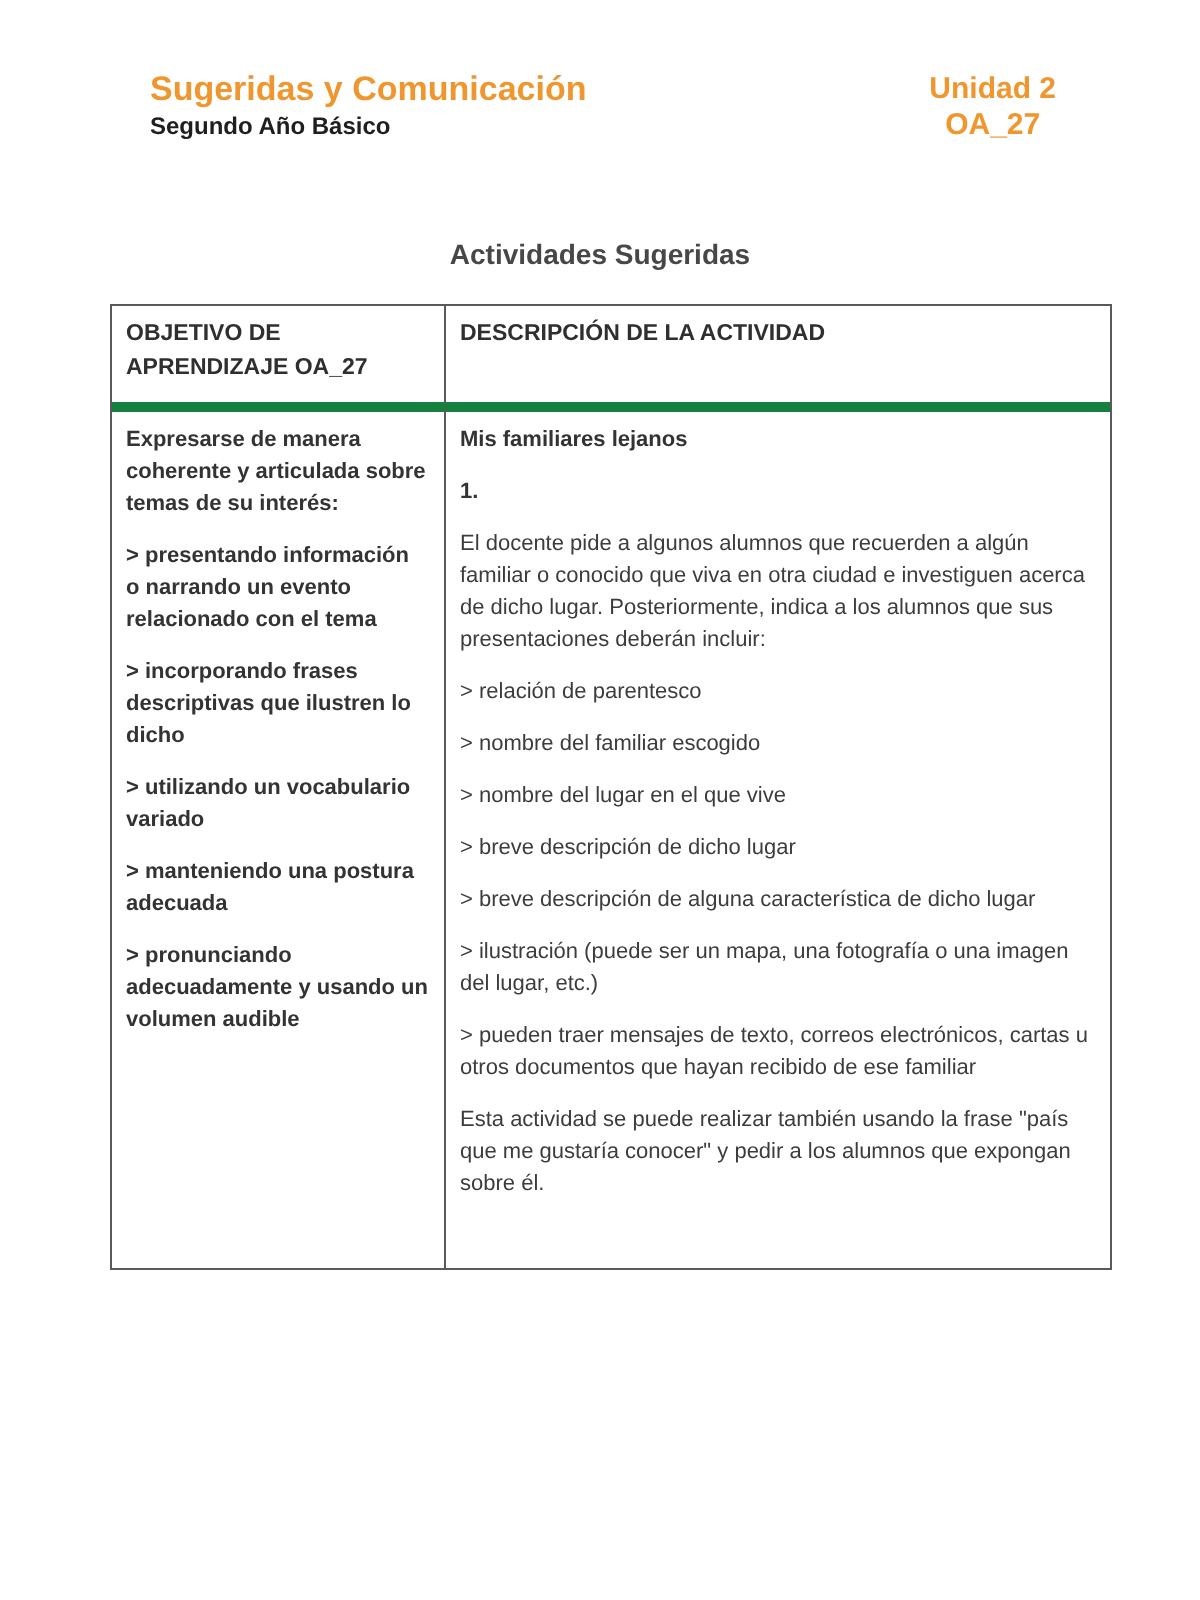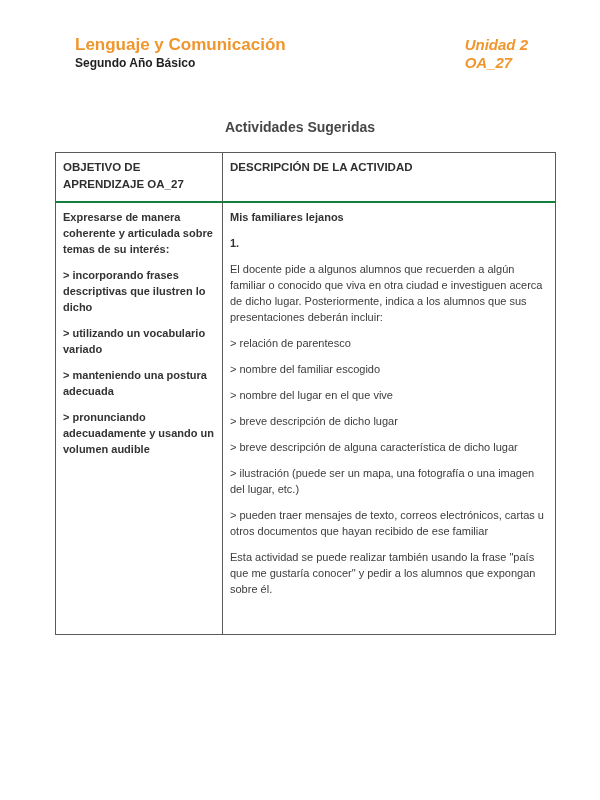--- a/index.html
+++ b/index.html
@@ -17,21 +17,21 @@
     overflow: hidden;
     box-sizing: border-box;
   }
   .doc-header {
     display: flex;
     justify-content: space-between;
     align-items: flex-start;
     padding: 36px 72px 0 75px;
   }
   .doc-header .left, .doc-header .right { line-height: 18px; }
-  .doc-header .right { text-align: left; font-style: italic; }
+  .doc-header .right { text-align: center; }
   .subject-title {
     font-size: 17px;
     font-weight: bold;
     color: var(--accent, #F0962E);
   }
   .grade-subtitle {
     font-size: 12px;
     font-weight: bold;
     color: #1f1f1f;
   }
@@ -57,21 +57,21 @@
     grid-template-columns: 166px 1fr;
     box-sizing: border-box;
     font-size: 11px;
     line-height: 16px;
   }
   .cell {
     box-sizing: border-box;
     padding: 6px 8px 8px 7px;
   }
   .col2 { border-left: 1px solid #5a5a5a; }
-  .body-row { border-top: 2px solid #15803d; }
+  .body-row { border-top: 5px solid #15803d; }
   .th {
     font-weight: bold;
     color: #2f2f2f;
     font-size: 11.5px;
     line-height: 17px;
     min-height: 40px;
   }
   .th.col2 { }
   .objective-cell {
     font-weight: bold;
@@ -83,38 +83,39 @@
   .para:last-child { margin-bottom: 0; }
   .bold { font-weight: bold; color: #333333; }
 </style>
 </head>
 <body>
 
 <div class="page">
 
   <div class="doc-header">
     <div class="left">
-      <div class="subject-title">Lenguaje y Comunicación</div>
+      <div class="subject-title">Sugeridas y Comunicación</div>
       <div class="grade-subtitle">Segundo Año Básico</div>
     </div>
     <div class="right">
       <div class="unit-label">Unidad 2</div>
       <div class="oa-label">OA_27</div>
     </div>
   </div>
 
   <div class="page-title">Actividades Sugeridas</div>
 
   <div class="s-table">
 
     <div class="cell th col1">OBJETIVO DE APRENDIZAJE OA_27</div>
     <div class="cell th col2">DESCRIPCIÓN DE LA ACTIVIDAD</div>
 
     <div class="cell body-row objective-cell">
       <p class="para">Expresarse de manera coherente y articulada sobre temas de su interés:</p>
+      <p class="para">&gt; presentando información o narrando un evento relacionado con el tema</p>
       <p class="para">&gt; incorporando frases descriptivas que ilustren lo dicho</p>
       <p class="para">&gt; utilizando un vocabulario variado</p>
       <p class="para">&gt; manteniendo una postura adecuada</p>
       <p class="para">&gt; pronunciando adecuadamente y usando un volumen audible</p>
     </div>
 
     <div class="cell body-row col2 activity-cell">
       <p class="para bold">Mis familiares lejanos</p>
       <p class="para bold">1.</p>
       <p class="para">El docente pide a algunos alumnos que recuerden a algún familiar o conocido que viva en otra ciudad e investiguen acerca de dicho lugar. Posteriormente, indica a los alumnos que sus presentaciones deberán incluir:</p>

